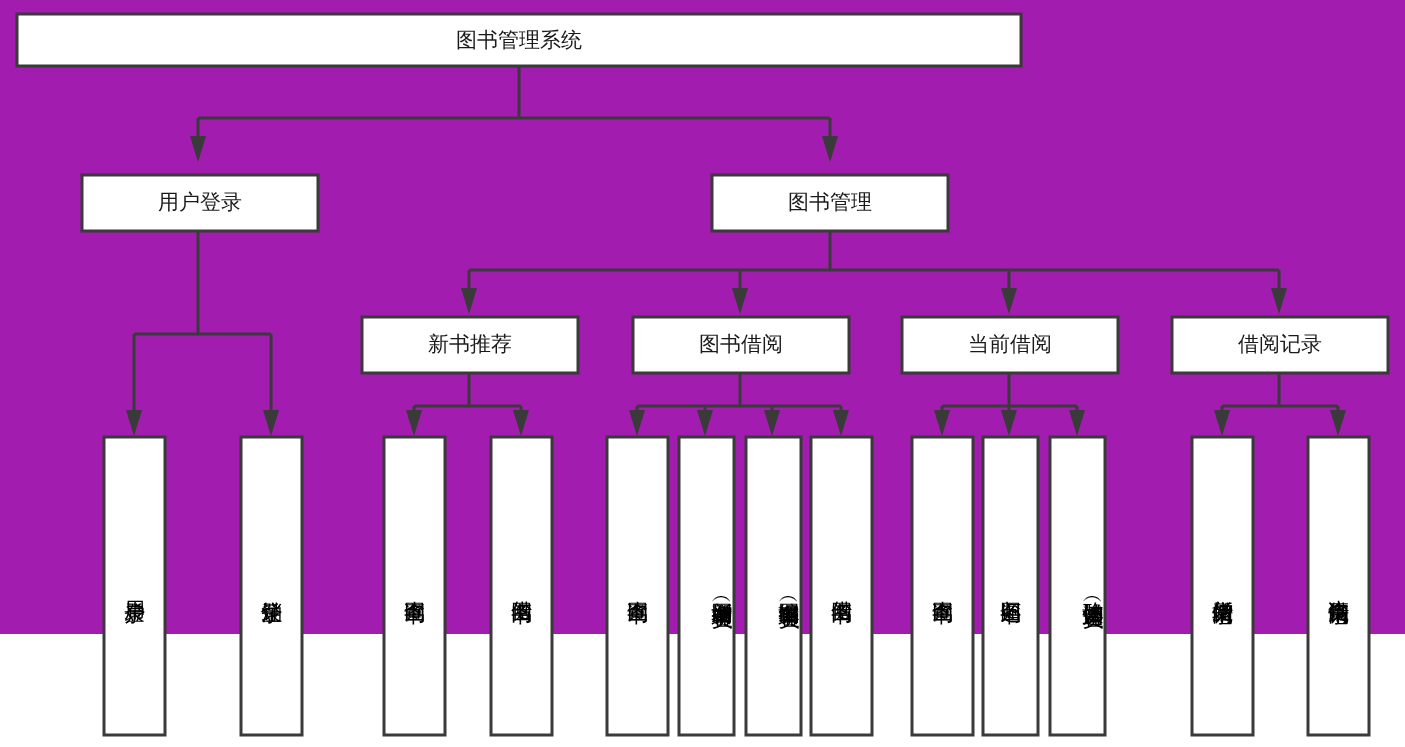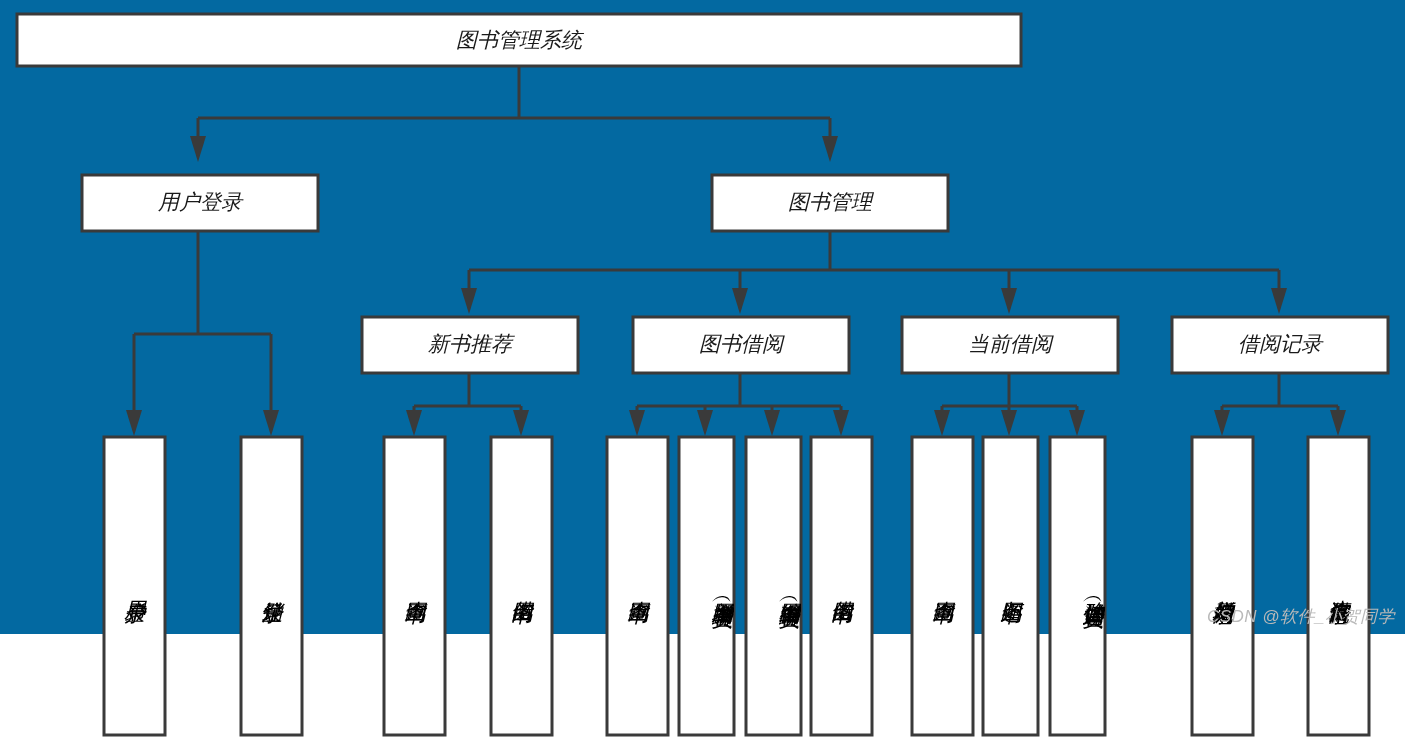--- a/index.html
+++ b/index.html
@@ -10,22 +10,21 @@
   body {
     width: 1405px;
     height: 747px;
     font-family: "Liberation Sans", "DejaVu Sans", sans-serif;
     overflow: hidden;
   }
   #diagram-root {
     position: relative;
     width: 1405px;
     height: 634px;
-    background: #0369a1;
-    font-style: italic;
+    background: #a21caf;
   }
   svg.diagram-canvas {
     position: absolute;
     left: 0;
     top: 0;
     width: 1405px;
     height: 747px;
     display: block;
   }
   .node-box {
@@ -253,15 +252,14 @@
   <div class="vbox-wrap" style="left:1050px; top:437px; width:55px; height:298px;">
     <div class="node-label-v" style="align-items:flex-start; padding-top:6px;">确认归还（管理员）</div>
   </div>
   <div class="vbox-wrap" style="left:1192px; top:437px; width:61px; height:298px;">
     <div class="node-label-v">新增借阅记录</div>
   </div>
   <div class="vbox-wrap" style="left:1308px; top:437px; width:61px; height:298px;">
     <div class="node-label-v">查询借阅记录</div>
   </div>
 
-  <div class="watermark">CSDN @软件_小贺同学</div>
 
 </div>
 
 </body></html>

